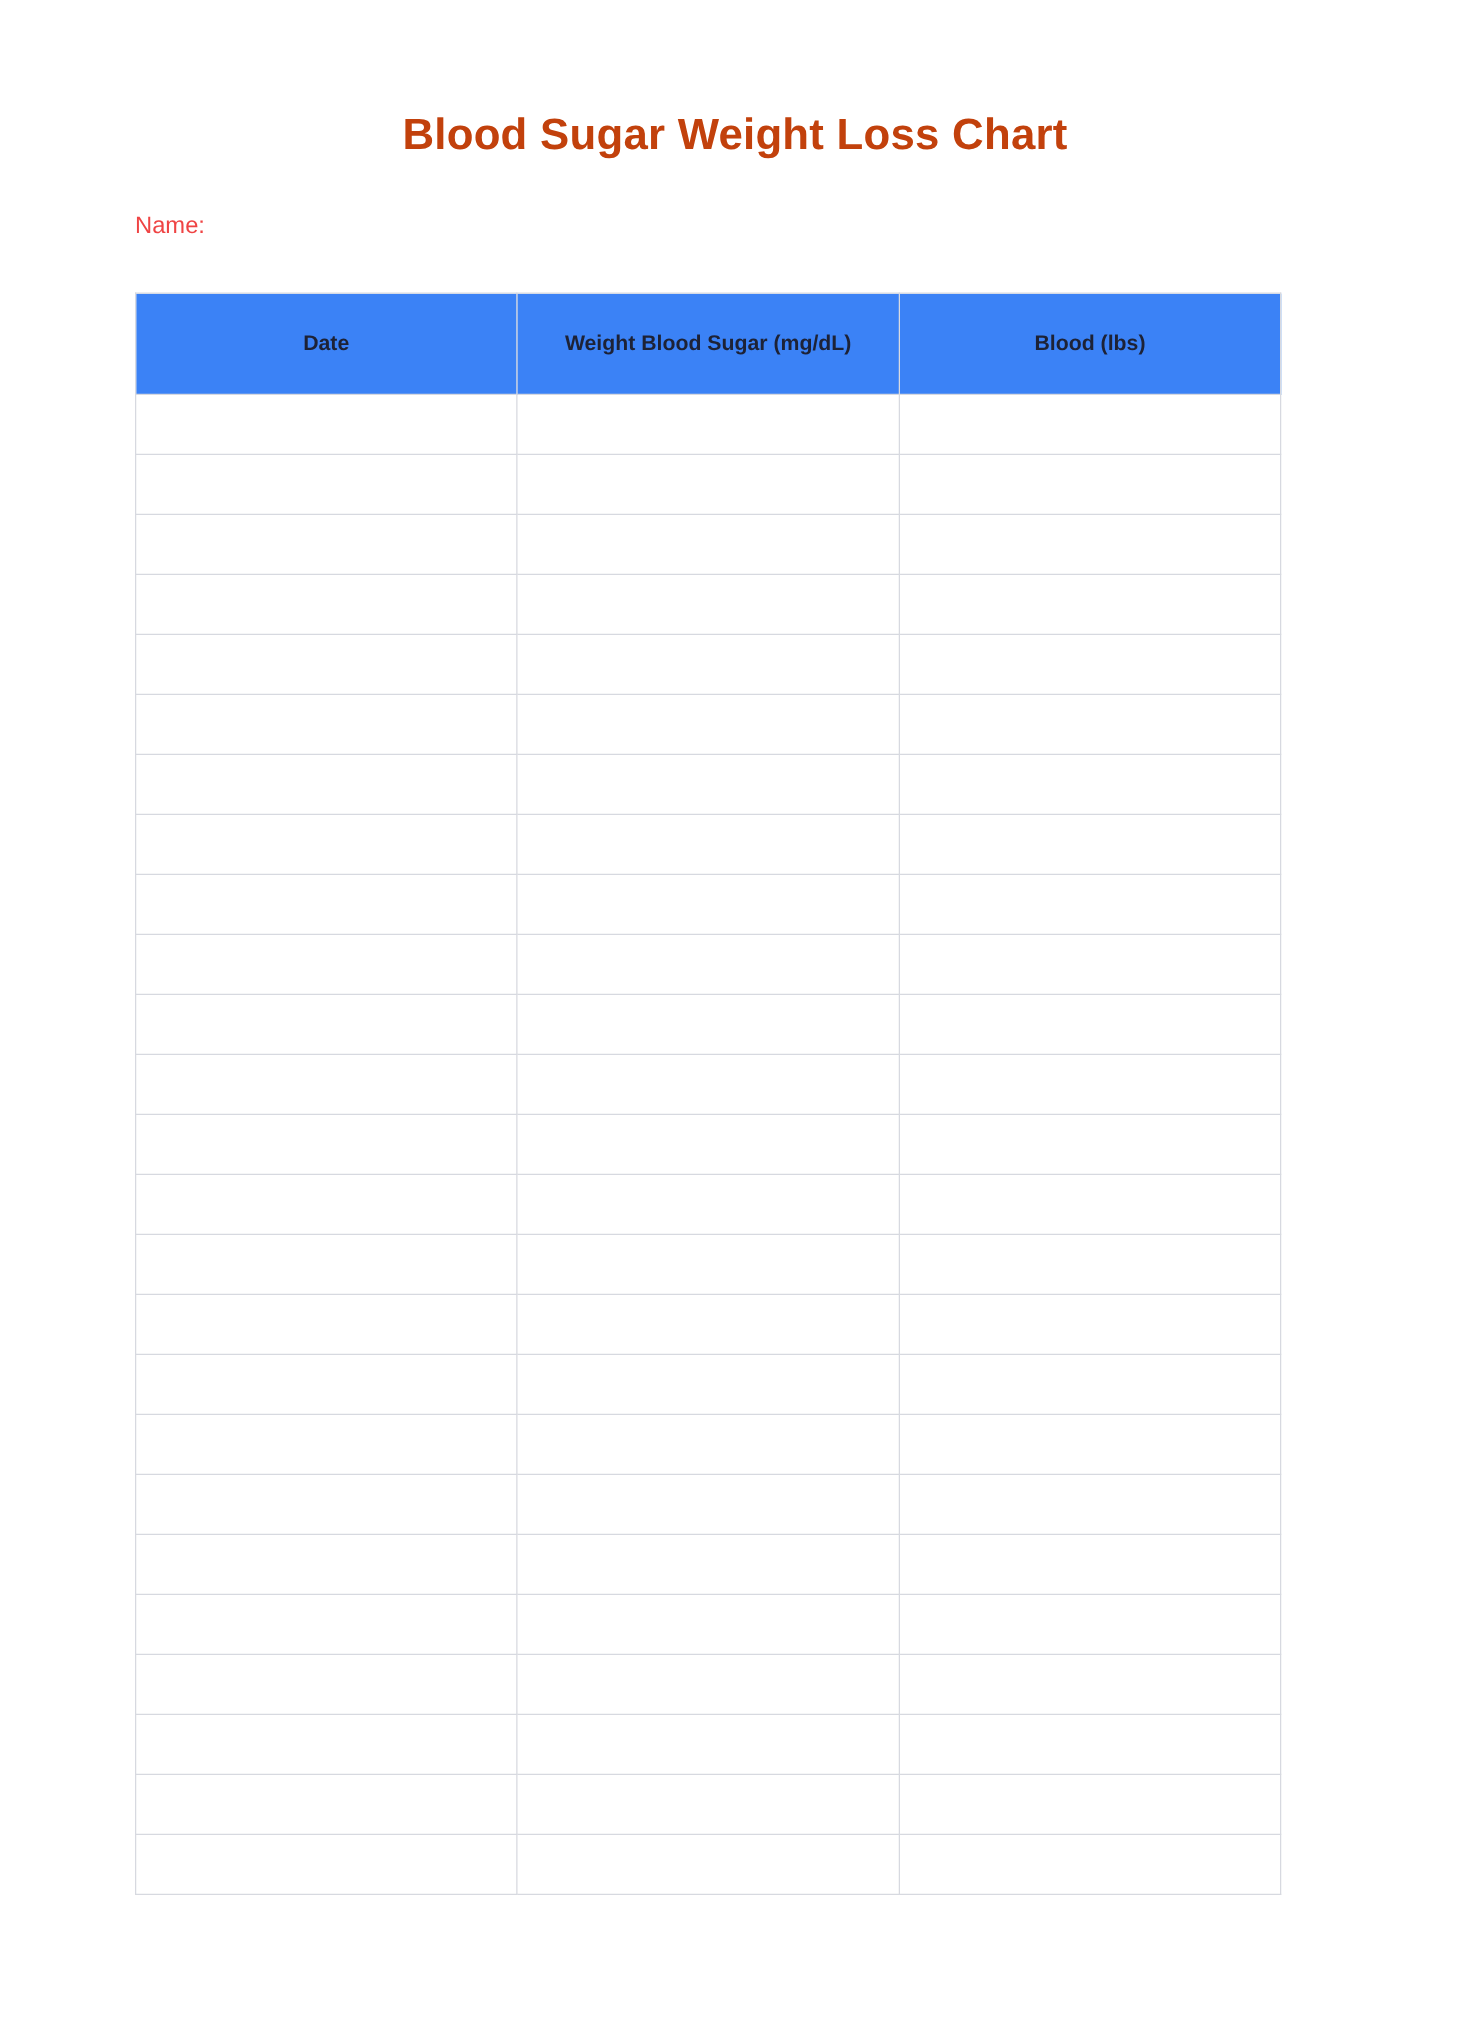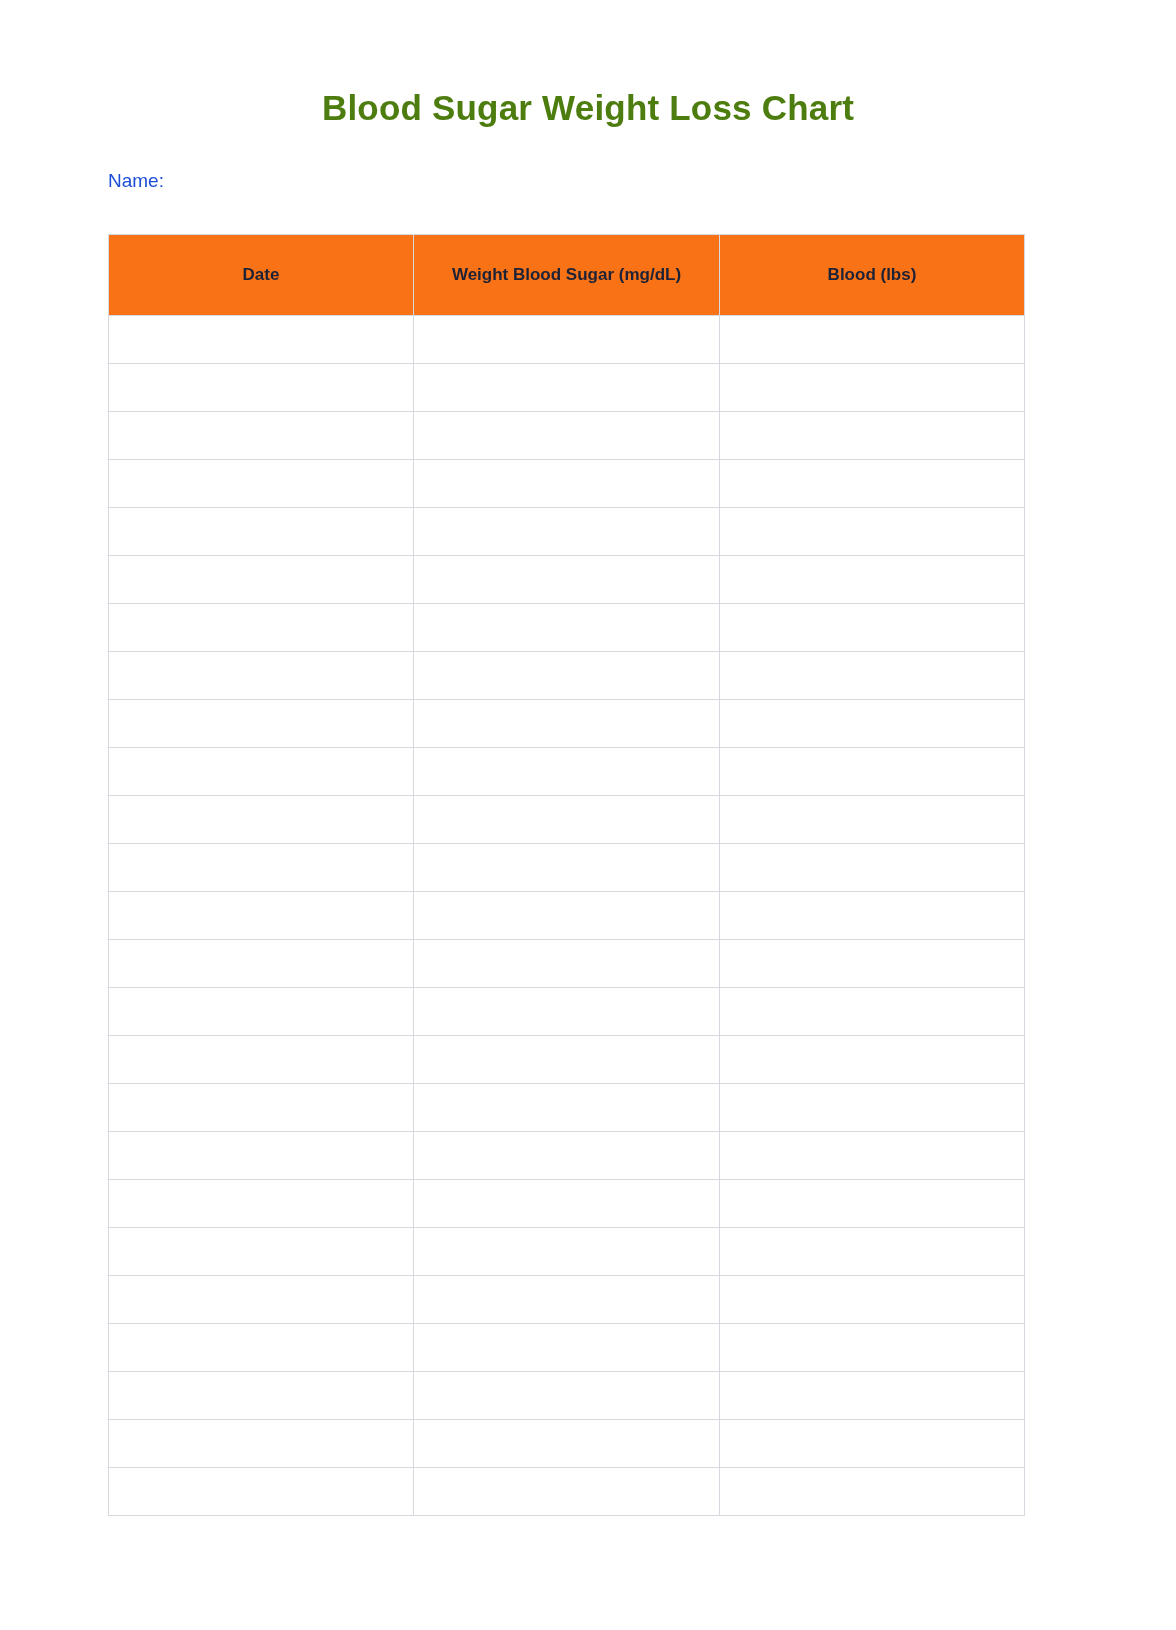--- a/index.html
+++ b/index.html
@@ -24,29 +24,29 @@
     background: #ffffff;
   }
   .doc-title {
     position: absolute;
     left: 0;
     top: 88px;
     width: 1176px;
     text-align: center;
     font-size: 35px;
     font-weight: bold;
-    color: #4d7c0f;
+    color: #c2410c;
     letter-spacing: 0.2px;
   }
   .name-row {
     position: absolute;
     left: 108px;
     top: 170px;
     font-size: 19px;
-    color: #1d4ed8;
+    color: #ef4444;
   }
   .name-label {
     display: inline-block;
   }
   .name-value {
     display: inline-block;
     min-width: 260px;
     margin-left: 6px;
   }
   .table-wrap {
@@ -57,21 +57,21 @@
   }
   table.log-table {
     border-collapse: collapse;
     width: 916px;
     table-layout: fixed;
   }
   table.log-table col.c-date { width: 305px; }
   table.log-table col.c-bs { width: 306px; }
   table.log-table col.c-wt { width: 305px; }
   table.log-table th {
-    background: #f97316;
+    background: #3b82f6;
     border: 1px solid #d7d9e0;
     font-size: 17px;
     font-weight: bold;
     color: #1d2236;
     text-align: center;
     height: 72px;
     padding: 4px 8px;
     line-height: 1.3;
   }
   table.log-table td {

